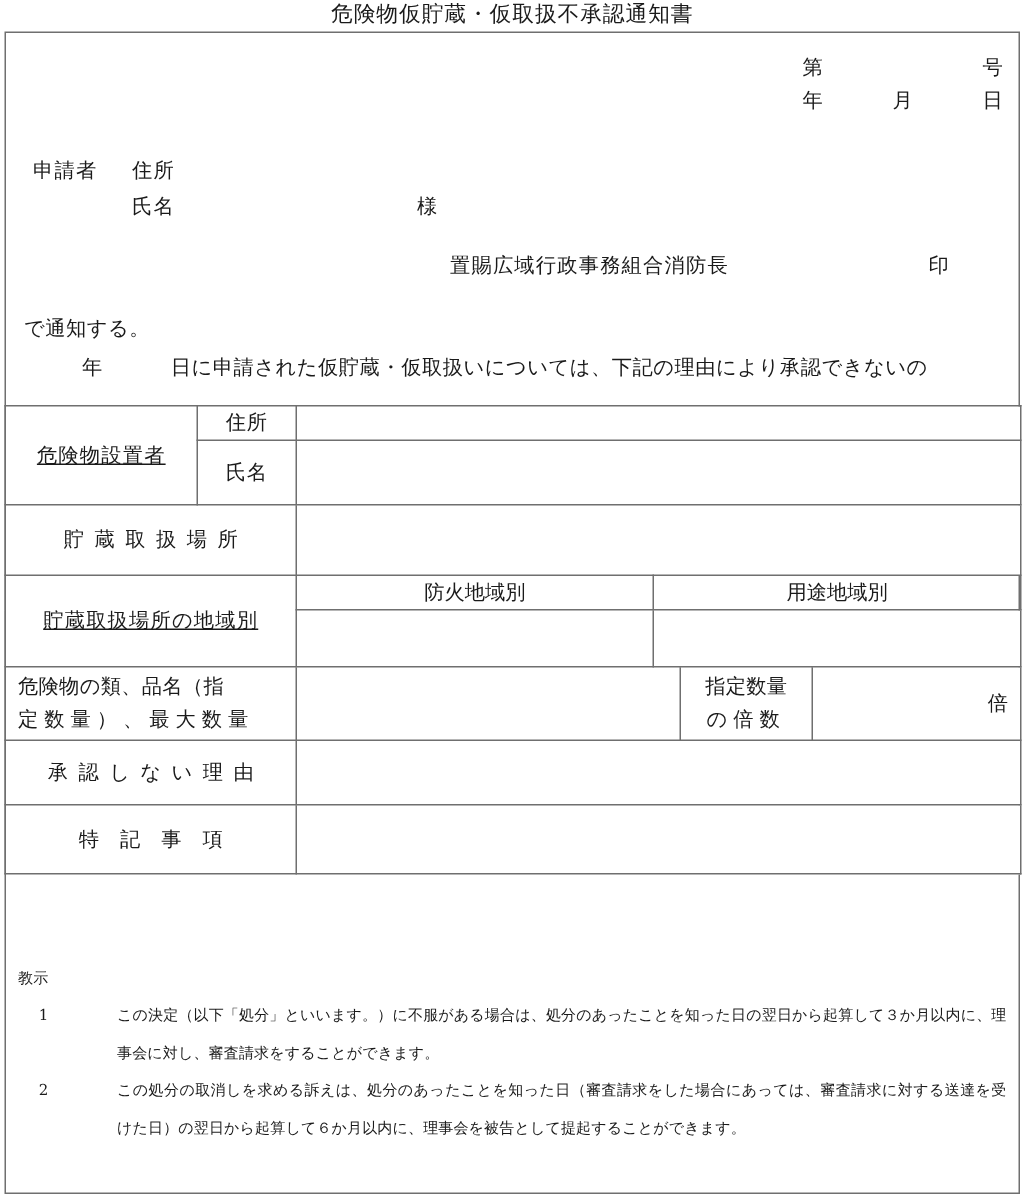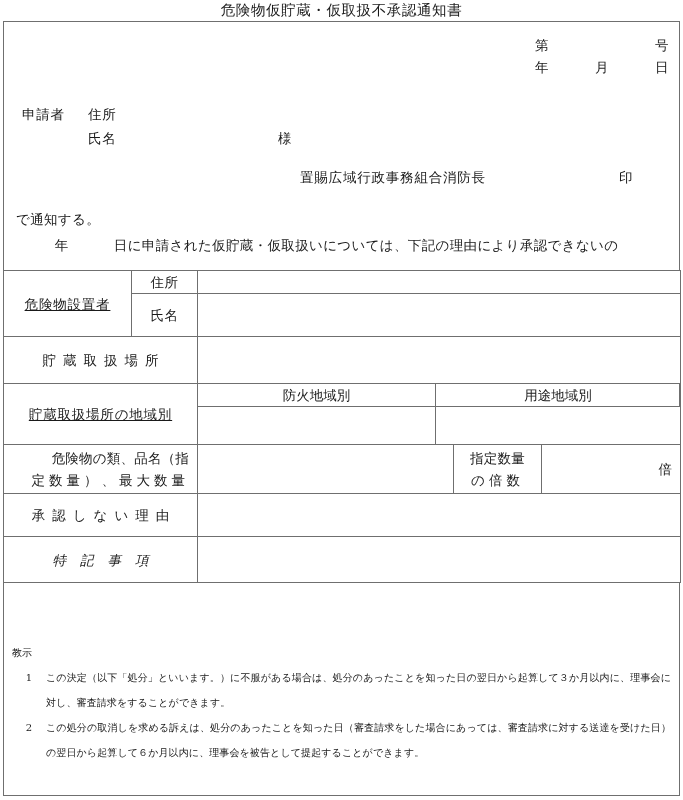--- a/index.html
+++ b/index.html
@@ -200,20 +200,21 @@
   }
   .instructions .num {
     width: 34px;
     flex: 0 0 34px;
     text-align: center;
   }
   .instructions .txt {
     flex: 1 1 auto;
     text-align: justify;
     text-justify: inter-character;
+    margin-left: 32px;
   }
 </style>
 </head>
 <body>
 
 <div id="page">
 
   <div class="doc-title">危険物仮貯蔵・仮取扱不承認通知書</div>
 
   <div class="frame">
@@ -292,41 +293,41 @@
           <td class="lbl" colspan="2" rowspan="2" style="height:27px;">貯蔵取扱場所の地域別</td>
           <td class="ctr">防火地域別</td>
           <td class="ctr" colspan="3">用途地域別</td>
         </tr>
         <tr>
           <td class="val" style="height:37px;"></td>
           <td class="val" colspan="3"></td>
         </tr>
 
         <tr>
-          <td class="two-line" colspan="2" style="height:48px;text-align:right;">
+          <td class="two-line" colspan="2" style="height:48px;">
             <div>危険物の類、品名（指</div>
             <div class="l2">定数量）、最大数量</div>
           </td>
           <td class="val" colspan="2"></td>
           <td class="qty-label">
             <div>指定数量</div>
             <div class="l2">の倍数</div>
           </td>
           <td class="val rgt">
             <span>倍</span>
           </td>
         </tr>
 
         <tr>
           <td class="lbl-spaced" colspan="2" style="height:42px;">承認しない理由</td>
           <td class="val" colspan="4"></td>
         </tr>
 
         <tr>
-          <td class="lbl-spaced" colspan="2" style="height:45px; letter-spacing:14px; text-indent:14px;font-style:italic;">特記事項</td>
+          <td class="lbl-spaced" colspan="2" style="height:45px; letter-spacing:14px; text-indent:14px;">特記事項</td>
           <td class="val" colspan="4"></td>
         </tr>
 
       </tbody>
     </table>
 
     <div class="instructions">
       <div class="heading">教示</div>
 
       <div class="item">

